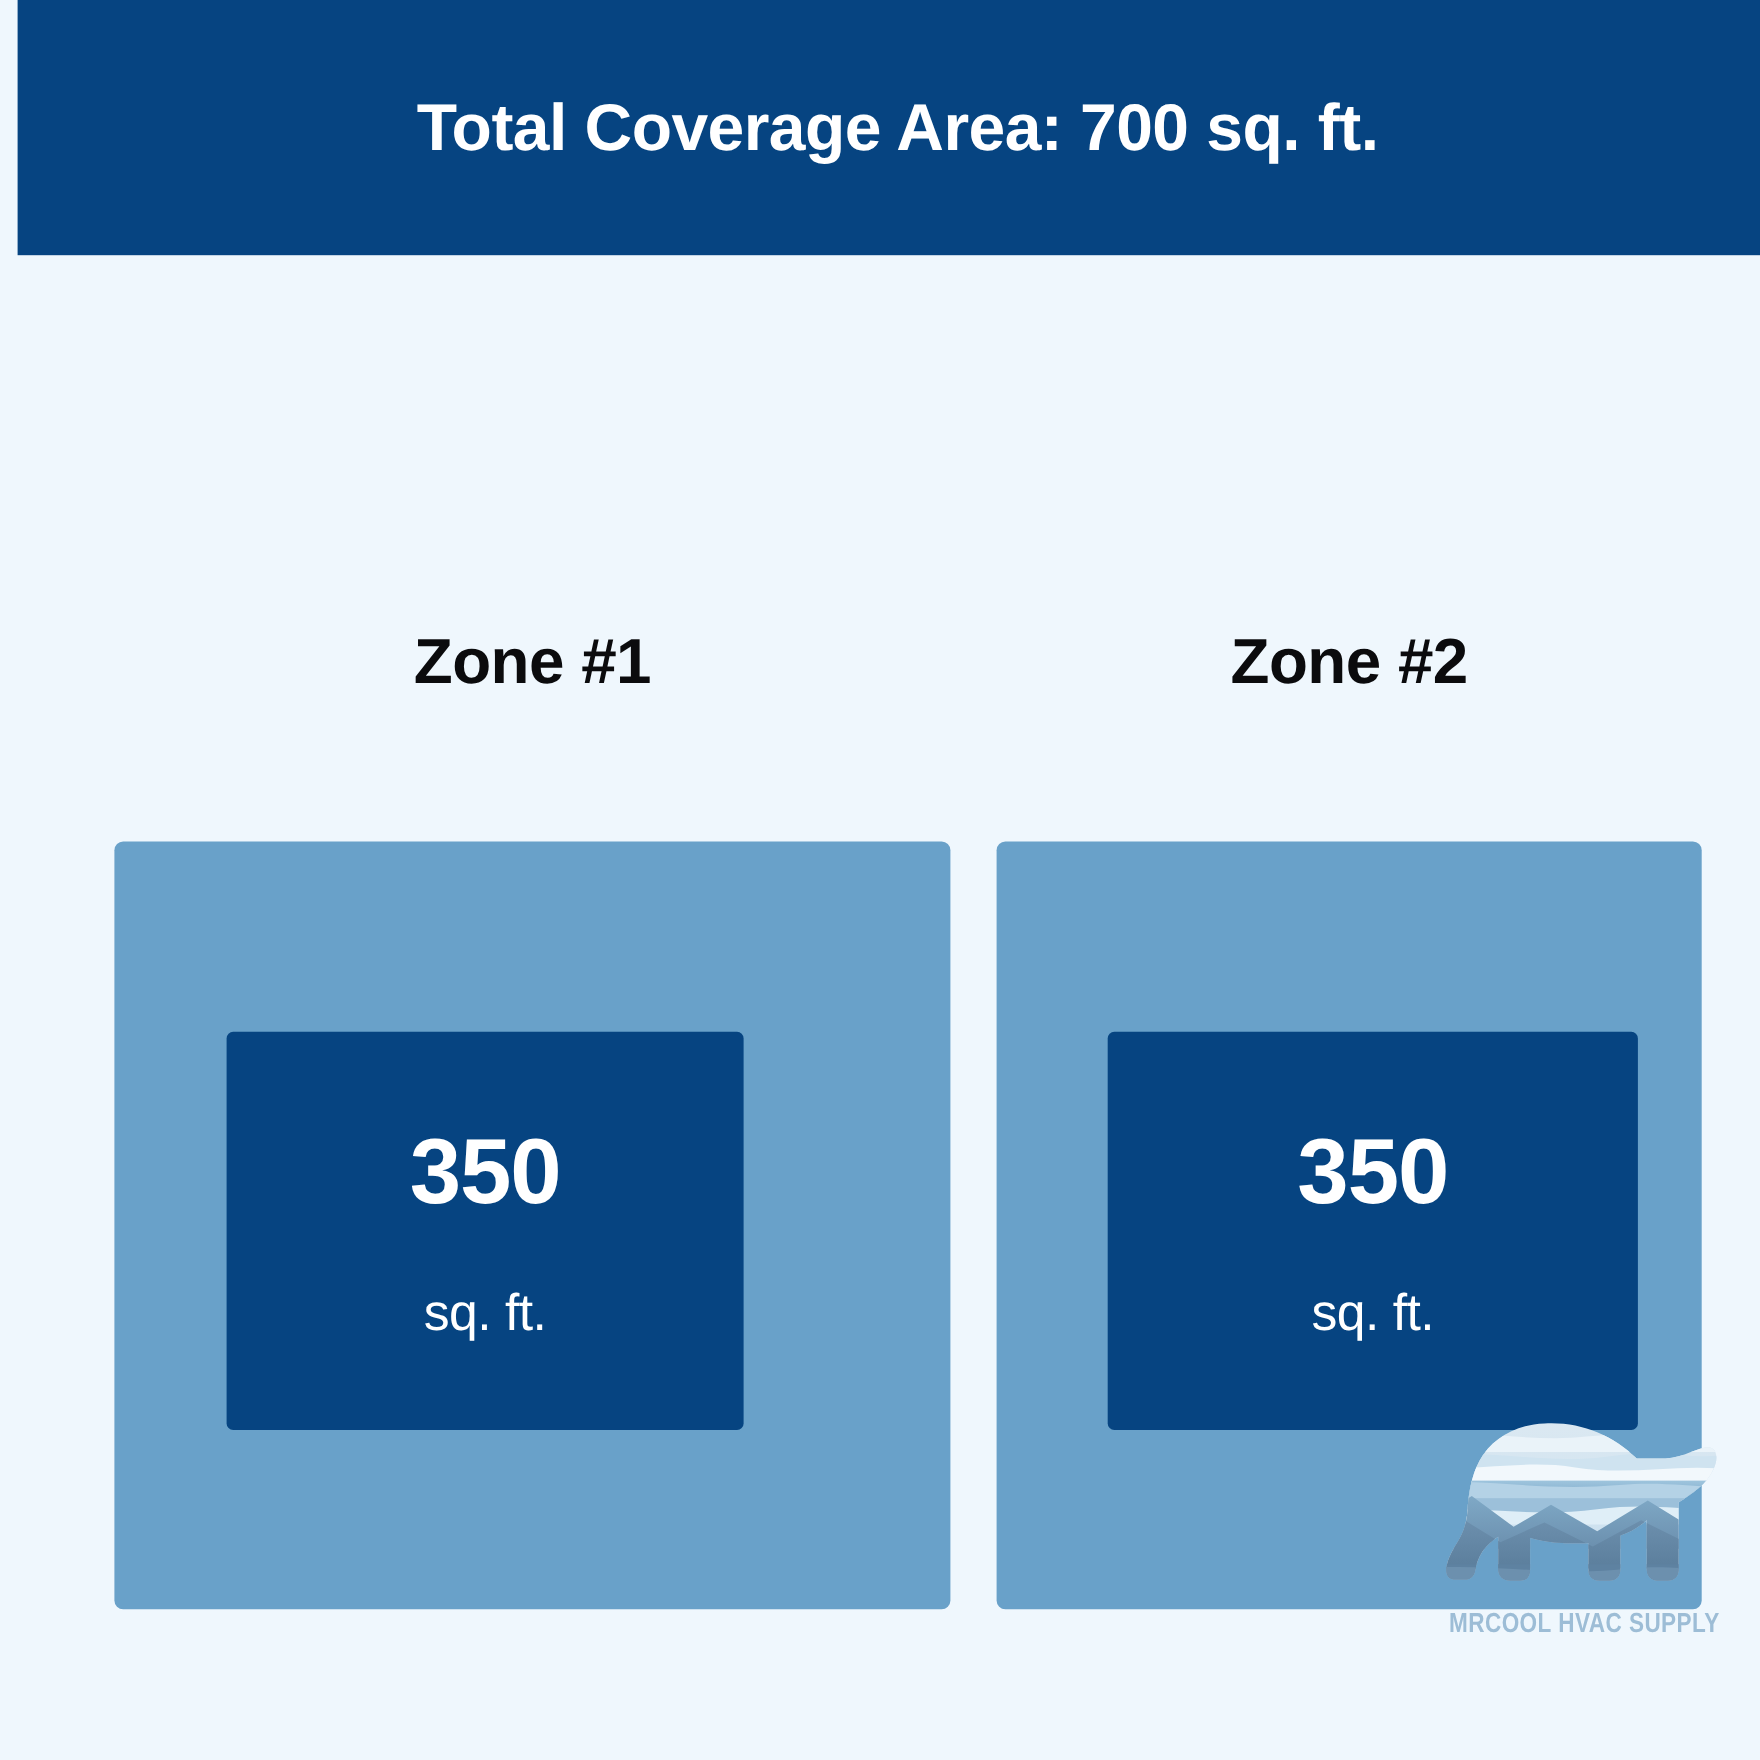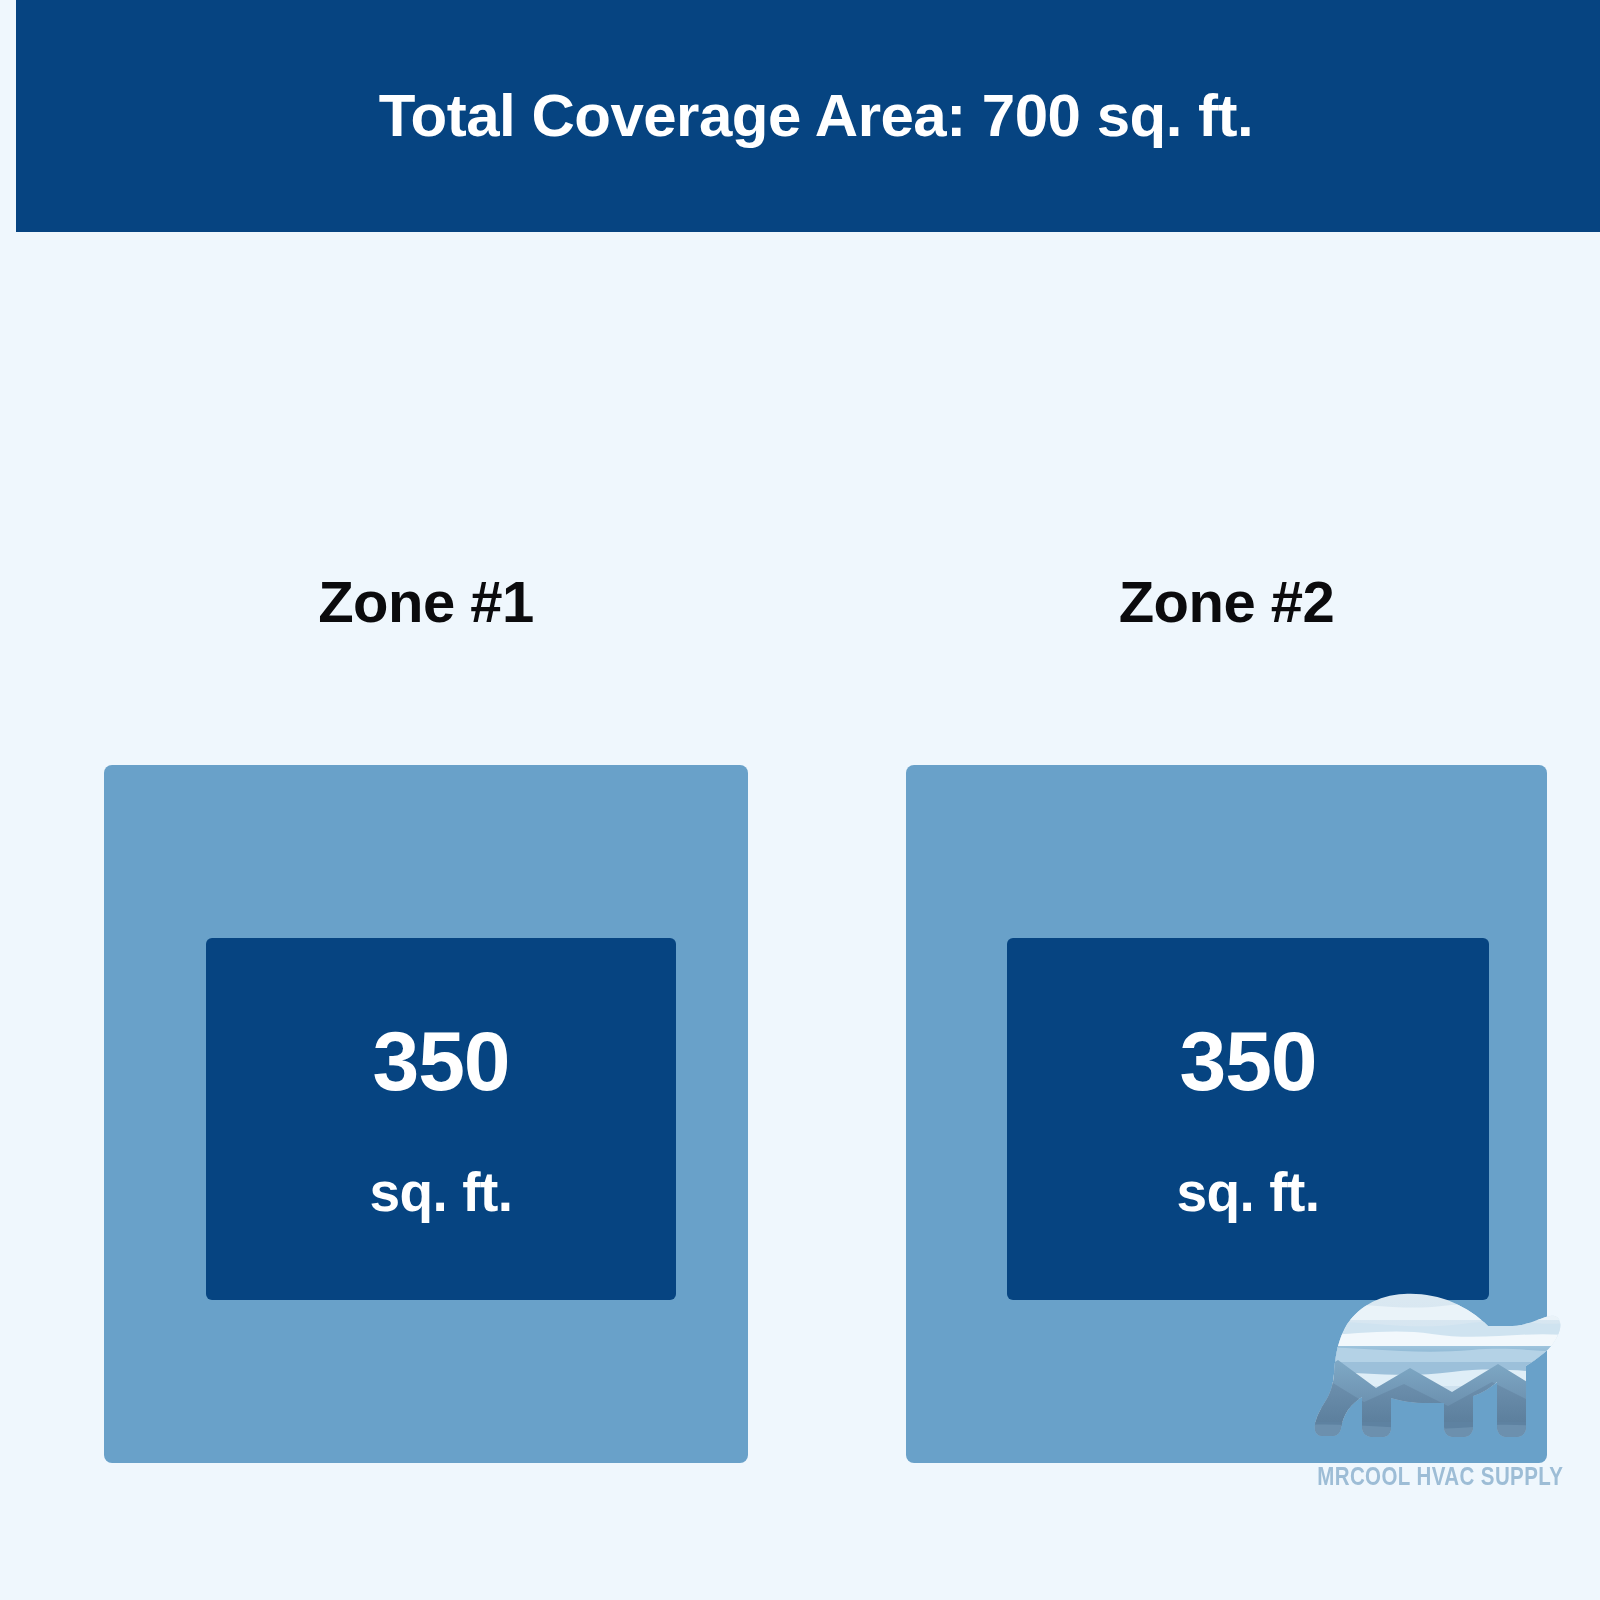--- a/index.html
+++ b/index.html
@@ -33,21 +33,21 @@
   }
 
   
   #zones-area{
     position:absolute;
     left:0; top:232px;
     width:1600px; height:1368px;
   }
 
   .zone-block{ position:absolute; }
-  #zone-block-0{ left:104px; top:341px; width:644px; }
+  #zone-block-0{ left:104px; top:341px; width:760px; }
   #zone-block-1{ left:864px; top:341px; width:683px;padding-left:42px; }
 
   .zone-label{
     text-align:center;
     color:#0b0b0d;
     font-size:58px;
     font-weight:bold;
     letter-spacing:-0.5px;
     line-height:1;
     height:80px;
@@ -78,22 +78,22 @@
 
   .zone-value{
     font-size:84px;
     font-weight:bold;
     letter-spacing:-1px;
     line-height:1;
     margin-bottom:62px;
     white-space:nowrap;
   }
   .zone-unit{
-    font-size:55px;
-    font-weight:bold;
+    font-size:47px;
+    font-weight:normal;
     letter-spacing:-0.5px;
     line-height:1;
     white-space:nowrap;
   }
 
   
   #brand-logo{
     position:absolute;
     left:1292px; top:1286px;
     width:280px; height:222px;

